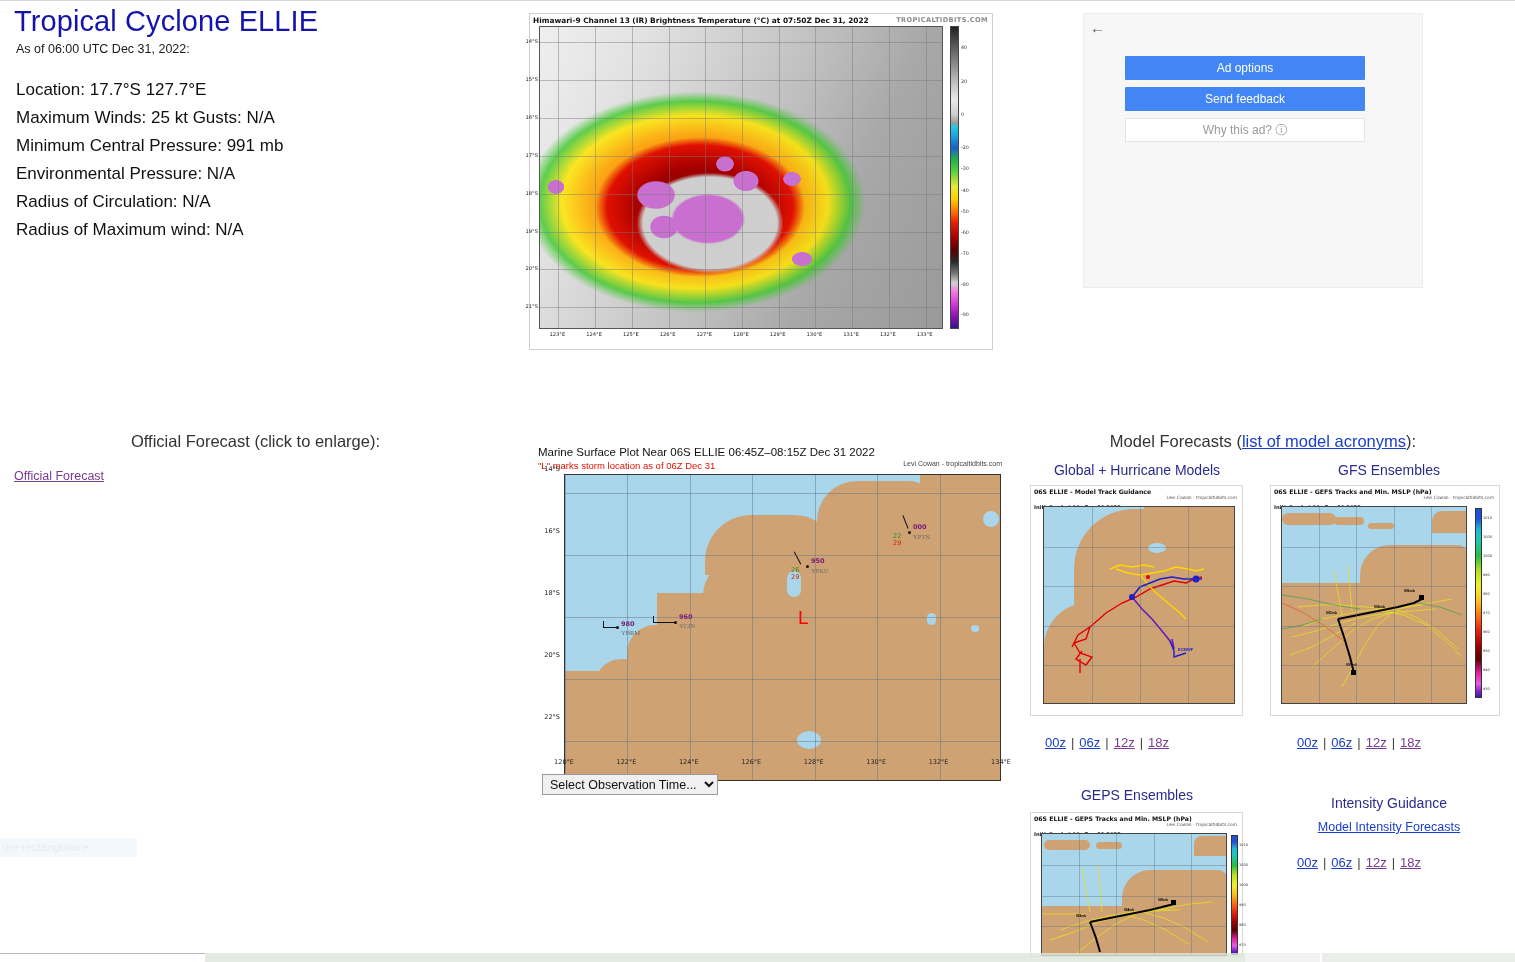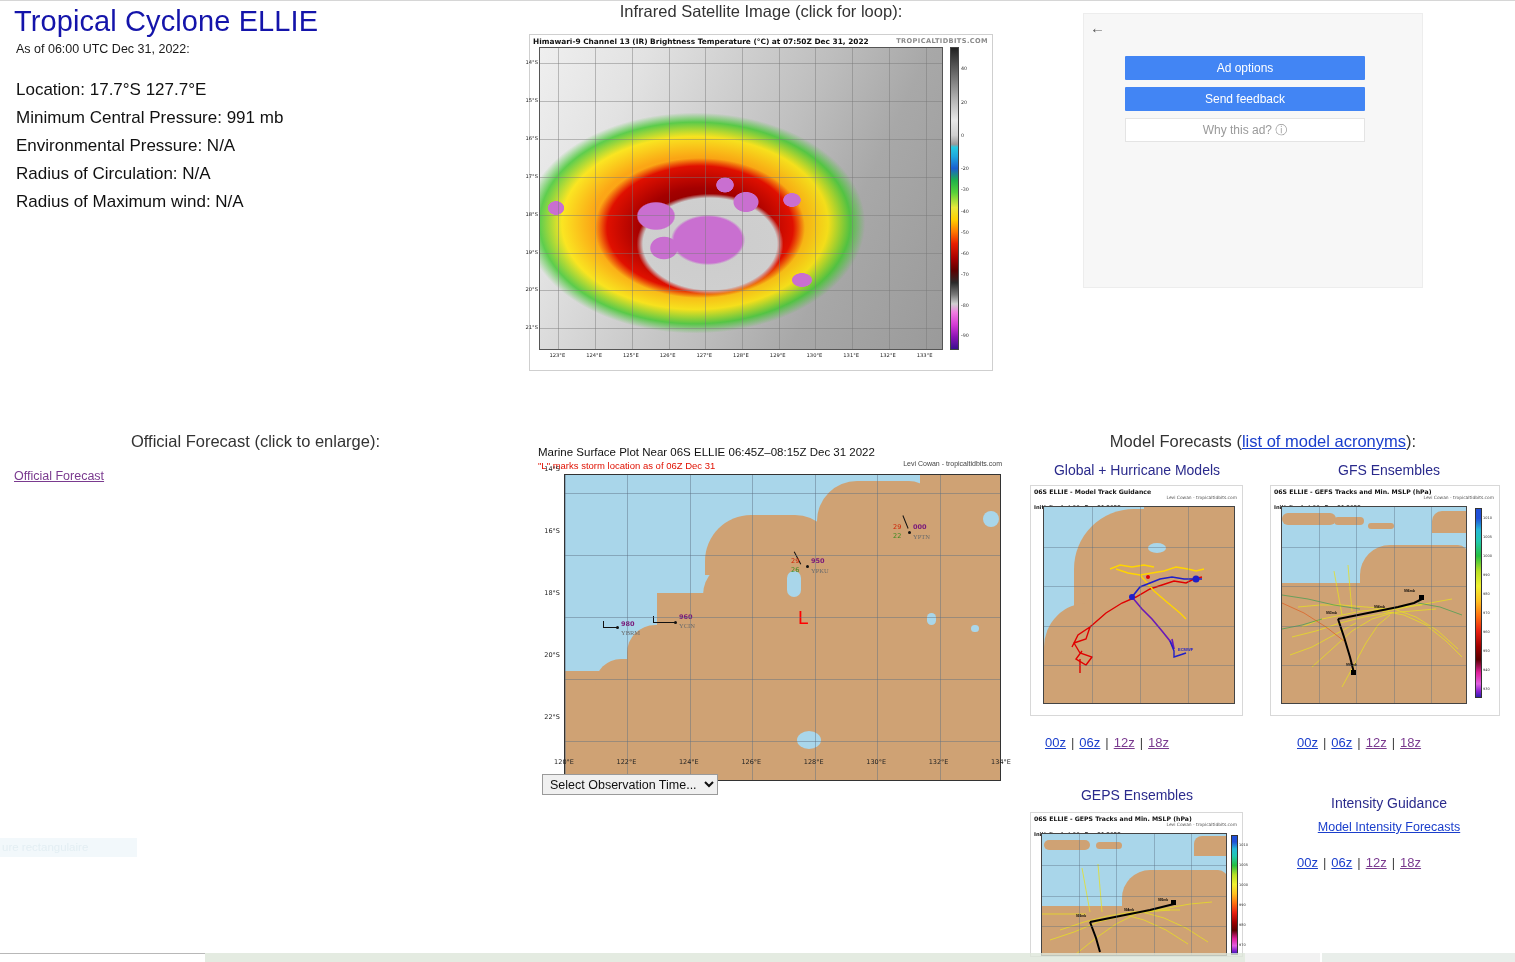--- a/index.html
+++ b/index.html
@@ -142,21 +142,21 @@
   }
   .land { position:absolute; background:#cfa274; }
   .gl-v, .gl-h { position:absolute; background:rgba(90,110,130,0.45); }
   .gl-v { width:1px; height:100%; top:0; }
   .gl-h { height:1px; width:100%; left:0; }
   .surf-L { position:absolute; font-size:19px; color:#ff0000; font-weight:normal; }
   .stn { position:absolute; font-size:6.5px; font-family:"DejaVu Sans", sans-serif; white-space:nowrap; }
   .stn .dot { position:absolute; width:3px; height:3px; background:#111; border-radius:50%; }
   .stn .pres { position:absolute; color:#7a1a7a; font-weight:bold; }
   .stn .id { position:absolute; color:#6b6b6b;font-family:Liberation Serif, serif; }
-  .stn .tt { position:absolute; color:#d02000; }
+  .stn .tt { position:absolute; color:#d02000;margin-top:16px; }
   .stn .td { position:absolute; color:#3a8a20; }
   .stn .barb { position:absolute; background:#111; }
   .surf-ylab { position:absolute; left:0; top:2px; width:26px; height:307px; }
   .surf-ylab span {
     position:absolute; right:2px; font-size:6.5px; color:#222;
     transform:translateY(-50%); font-family:"DejaVu Sans", sans-serif;
   }
   .surf-xlab { position:absolute; left:28px; top:312px; width:437px; height:12px; }
   .surf-xlab span {
     position:absolute; font-size:6.5px; color:#222; transform:translateX(-50%);
@@ -223,28 +223,28 @@
 </head>
 <body>
 
 <div class="page">
   <div class="topline"></div>
 
   <div class="storm-info">
     <h1 class="storm-title">Tropical Cyclone ELLIE</h1>
     <div class="storm-asof">As of 06:00 UTC Dec 31, 2022:</div>
     <div class="storm-line">Location: 17.7°S 127.7°E</div>
+    <div class="storm-line">Maximum Winds: 25 kt  Gusts: N/A</div>
     <div class="storm-line">Minimum Central Pressure: 991 mb</div>
     <div class="storm-line">Environmental Pressure: N/A</div>
     <div class="storm-line">Radius of Circulation: N/A</div>
     <div class="storm-line">Radius of Maximum wind: N/A</div>
   </div>
 
   <div class="sat-wrap">
-    <div class="caption sat-cap">Infrared Satellite Image (click for loop):</div>
     <div class="sat-img">
       <div class="sat-head">Himawari-9 Channel 13 (IR) Brightness Temperature (°C) at 07:50Z Dec 31, 2022</div>
       <div class="sat-wm">TROPICALTIDBITS.COM</div>
       <div class="sat-plot" id="satPlot">
           <div class="sat-grid-v" style="left: 18.3636px;"></div>
           <div class="sat-grid-v" style="left: 55.0909px;"></div>
           <div class="sat-grid-v" style="left: 91.8182px;"></div>
           <div class="sat-grid-v" style="left: 128.545px;"></div>
           <div class="sat-grid-v" style="left: 165.273px;"></div>
           <div class="sat-grid-v" style="left: 202px;"></div>

